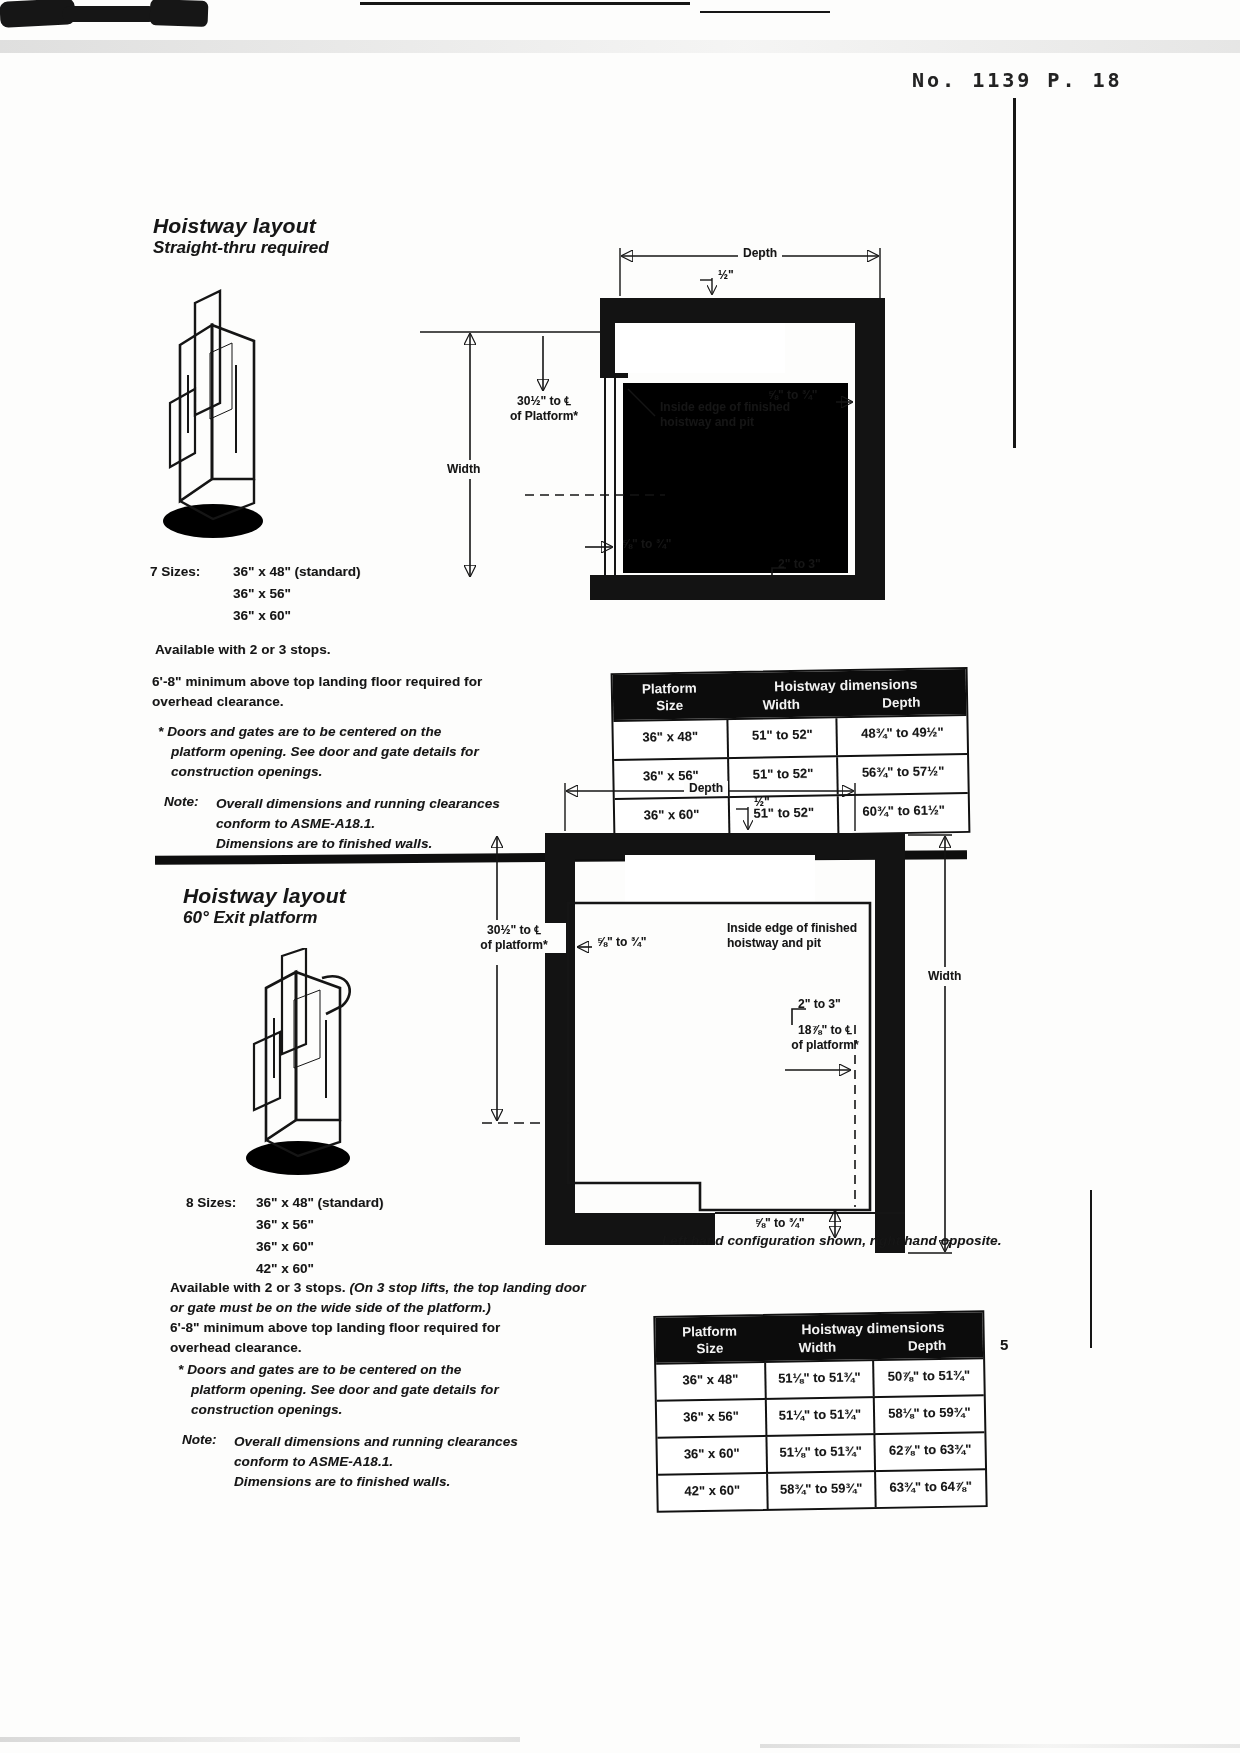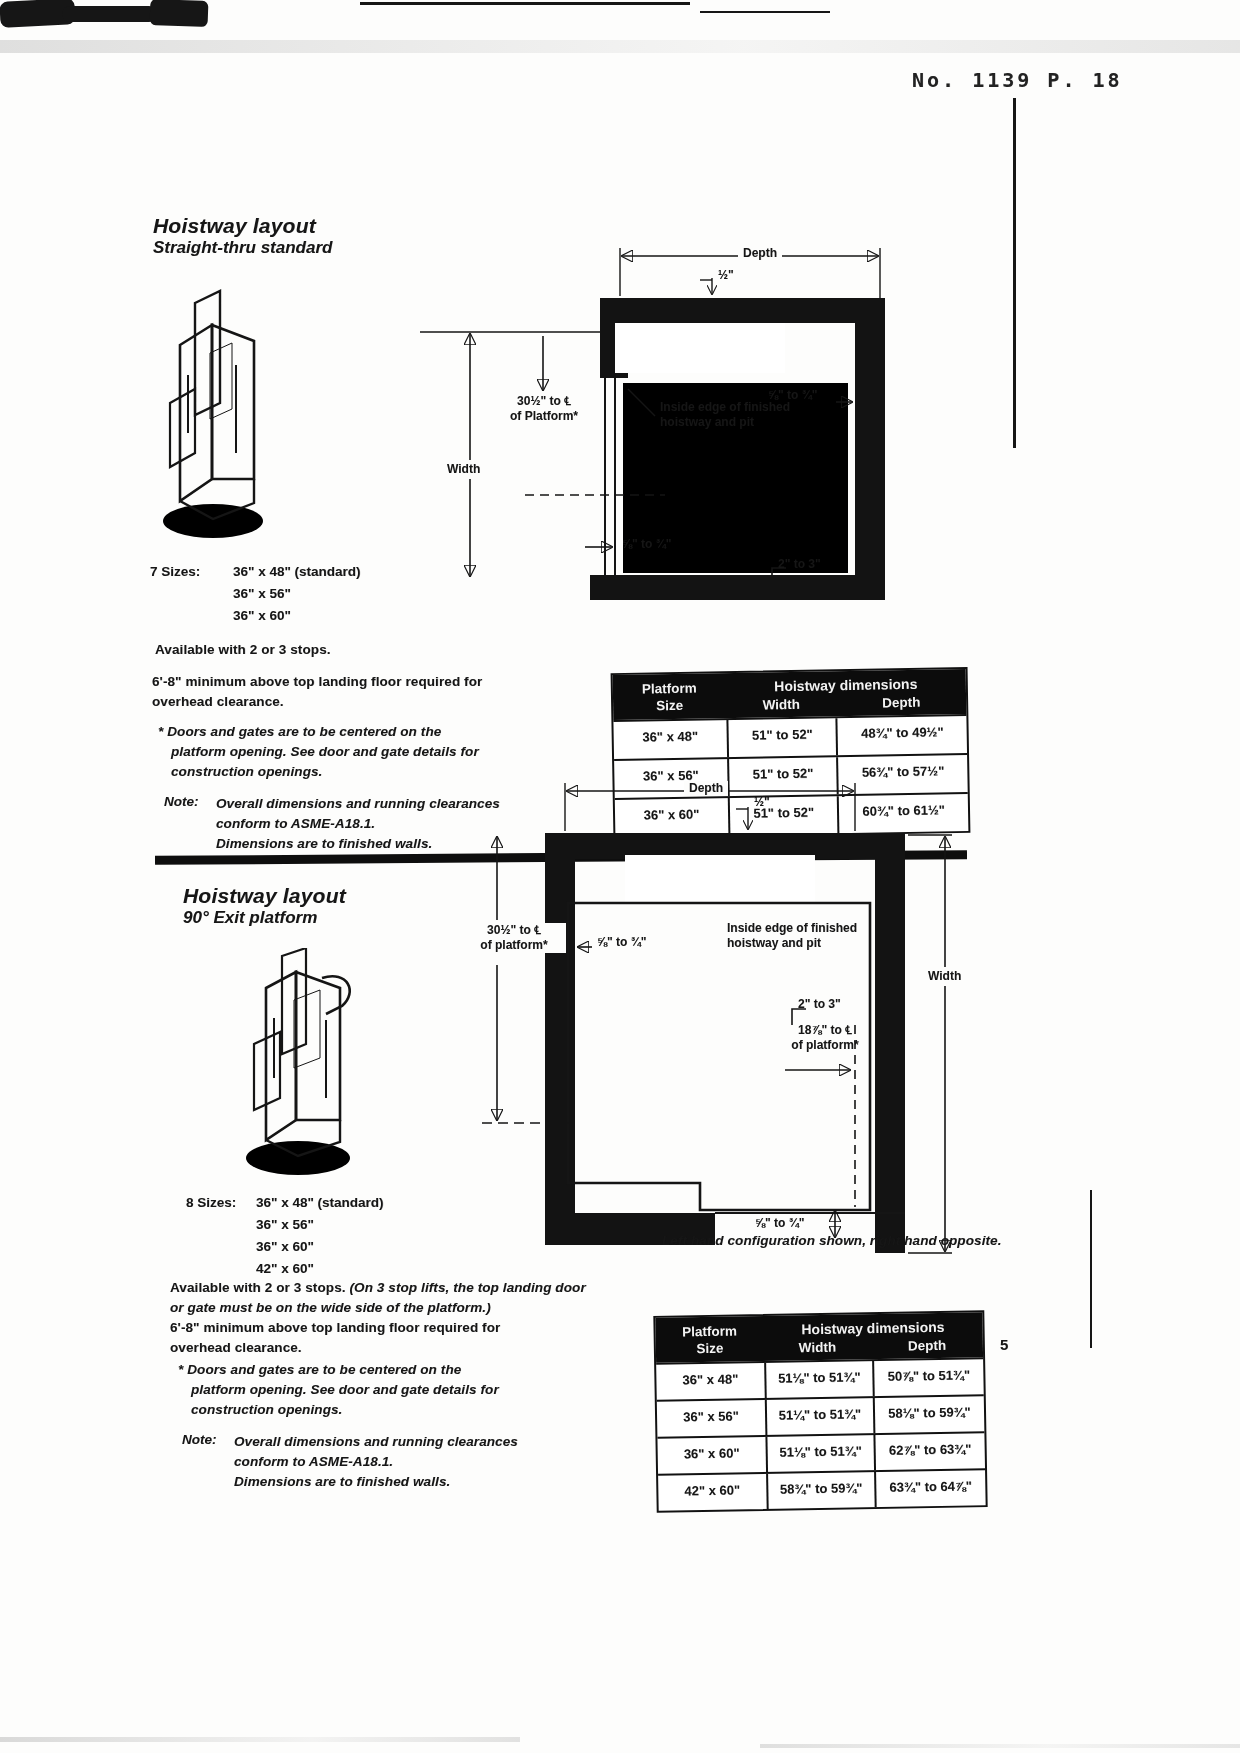--- a/index.html
+++ b/index.html
@@ -48,21 +48,21 @@
   <div class="abs smudge" style="left:0;top:40px;width:1240px;height:13px;opacity:.5;"></div>
   <div class="abs artifact" style="left:1013px;top:98px;width:2.5px;height:350px;"></div>
   <div class="abs artifact" style="left:1090px;top:1190px;width:2px;height:158px;"></div>
   <div class="abs smudge" style="left:0;top:1737px;width:520px;height:5px;opacity:.6;"></div>
   <div class="abs smudge" style="left:760px;top:1744px;width:480px;height:4px;opacity:.5;"></div>
 
   <div class="abs faxmono" style="left:912px;top:68px;">No. 1139   P. 18</div>
 
   <div class="abs" style="left:153px;top:214px;">
     <div class="title">Hoistway layout</div>
-    <div class="subtitle">Straight-thru standard</div>
+    <div class="subtitle">Straight-thru required</div>
   </div>
 
   <div class="abs" style="left:150px;top:283px;">
     <svg width="135" height="268" viewBox="0 0 135 268">
       <ellipse cx="63" cy="238" rx="50" ry="17" stroke-width="3"></ellipse>
       <path d="M30,62 L62,42 L62,196 L30,218 Z" stroke-width="2.6" fill="#fff"></path>
       <path d="M62,42 L104,58 L104,196 L62,196 Z" stroke-width="2.6" fill="#fff"></path>
       <path d="M45,20 L70,8 L70,120 L45,132 Z" stroke-width="2.4" fill="#fff"></path>
       <path d="M60,70 L82,60 L82,126 L60,136 Z" fill="#141414" stroke="none"></path>
       <path d="M20,120 L45,106 L45,170 L20,184 Z" stroke-width="2.2" fill="#fff"></path>
@@ -169,21 +169,21 @@
       <div class="tc" style="width:32%;">36" x 60"</div>
       <div class="tc" style="width:31%;">51" to 52"</div>
       <div class="tc" style="width:37%;">60¾" to 61½"</div>
     </div>
   </div>
 
   <div class="abs divider" style="left:155px;top:853px;width:812px;height:9px;transform:rotate(-0.4deg);"></div>
 
   <div class="abs" style="left:183px;top:884px;">
     <div class="title">Hoistway layout</div>
-    <div class="subtitle">90° Exit platform</div>
+    <div class="subtitle">60° Exit platform</div>
   </div>
 
   <div class="abs" style="left:230px;top:948px;">
     <svg width="145" height="238" viewBox="0 0 145 238">
       <ellipse cx="68" cy="210" rx="52" ry="17" stroke-width="3"></ellipse>
       <path d="M36,40 L66,24 L66,172 L36,192 Z" stroke-width="2.6" fill="#fff"></path>
       <path d="M66,24 L110,40 L110,172 L66,172 Z" stroke-width="2.6" fill="#fff"></path>
       <path d="M52,8 L76,0 L76,96 L52,106 Z" stroke-width="2.2" fill="#fff"></path>
       <path d="M64,52 L90,42 L90,110 L64,120 Z" fill="#141414" stroke="none"></path>
       <path d="M24,96 L50,84 L50,150 L24,162 Z" stroke-width="2.2" fill="#fff"></path>

